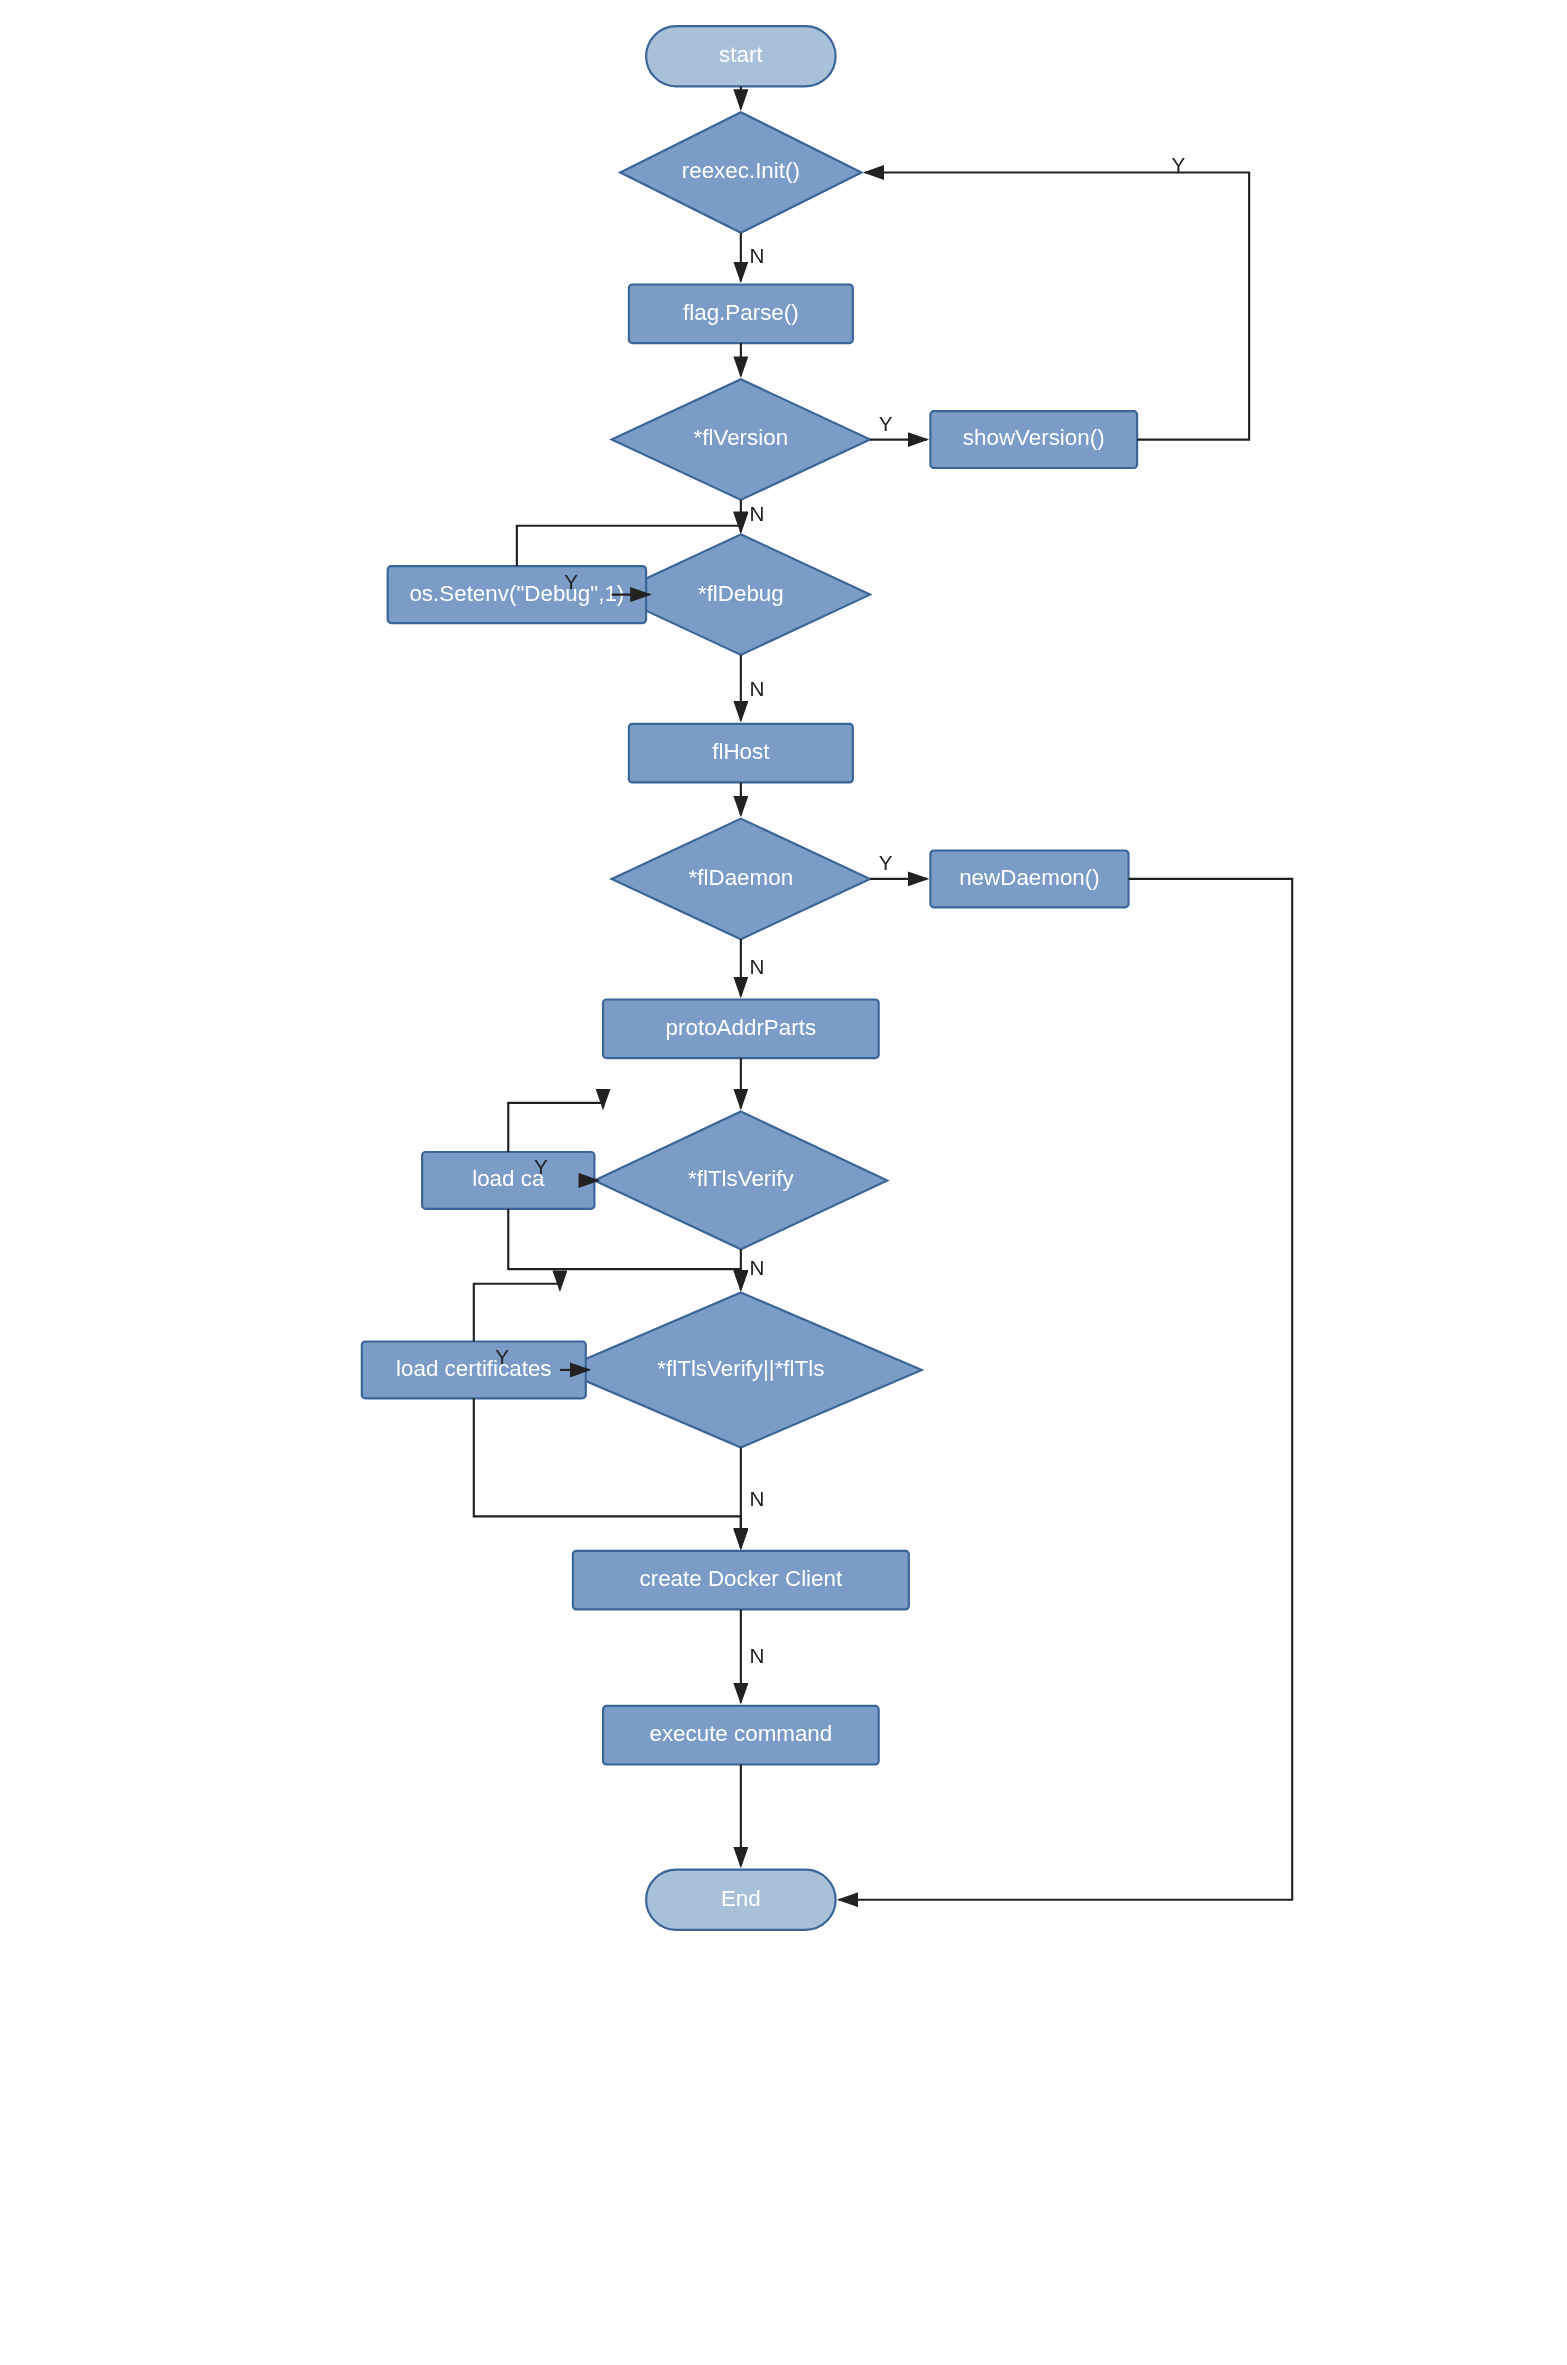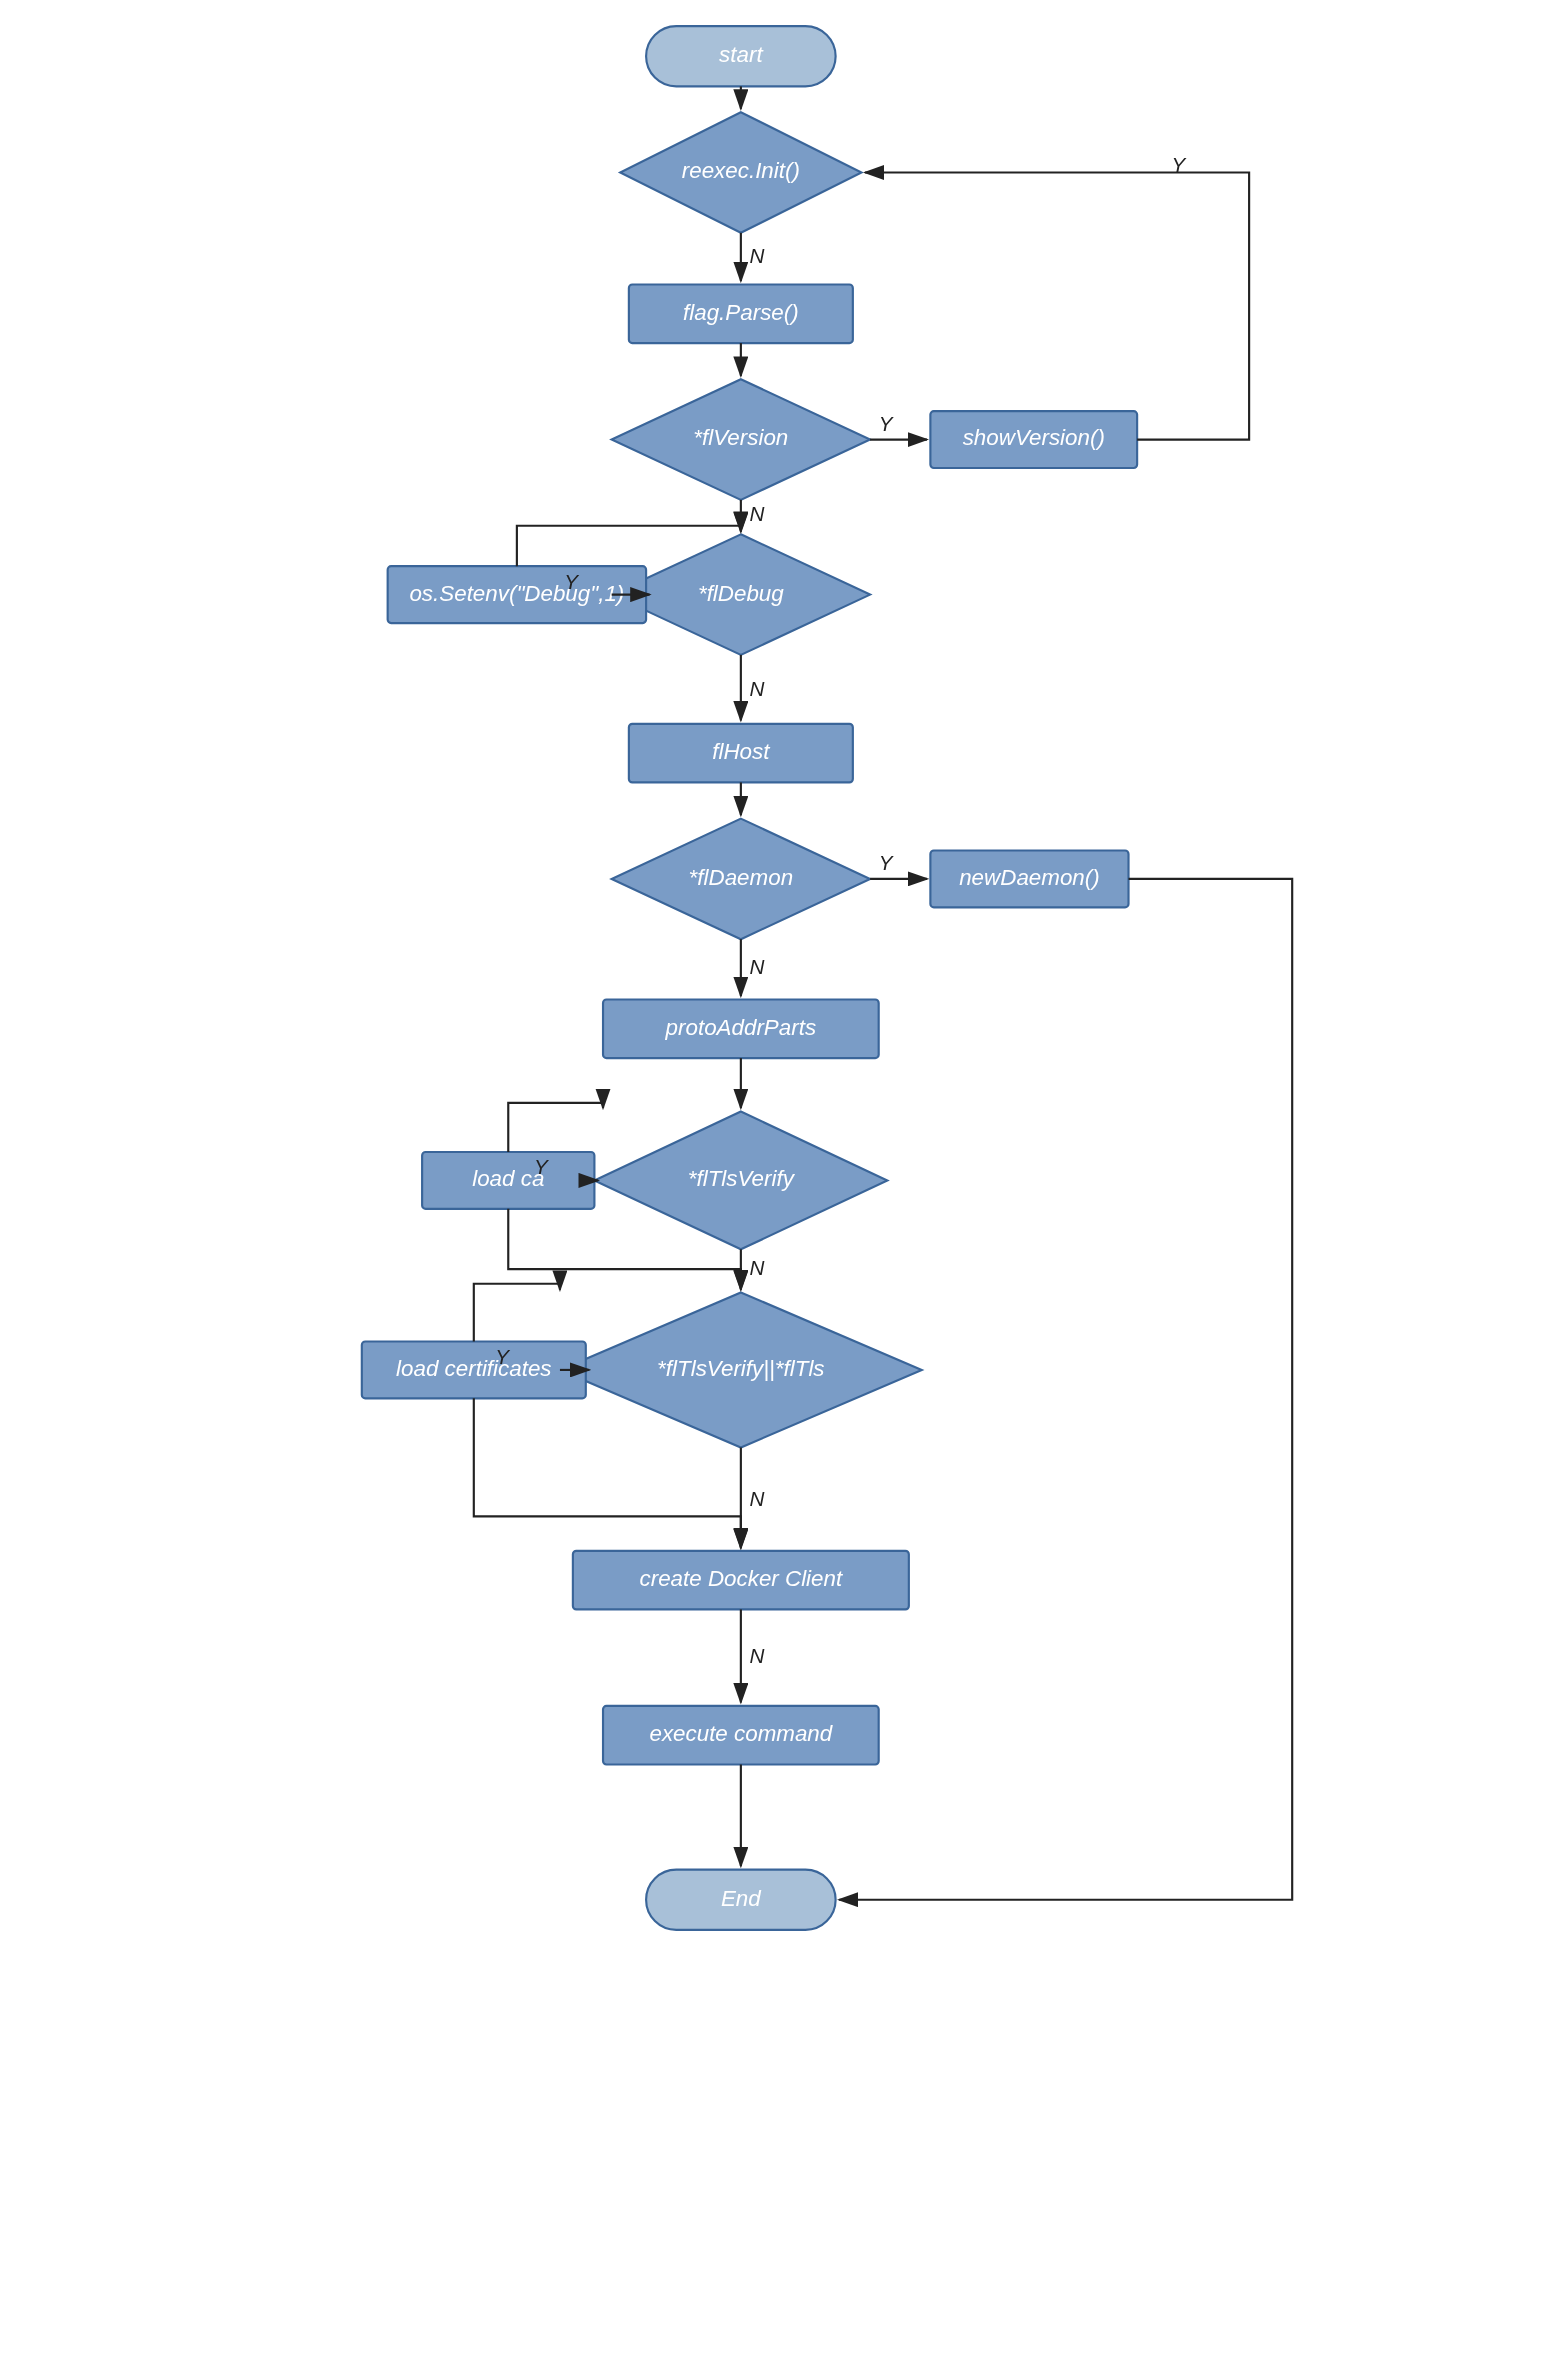--- a/index.html
+++ b/index.html
@@ -9,21 +9,20 @@
       display: flex;
       justify-content: center;
       align-items: flex-start;
       min-height: 2366px;
     }
     .diagram-container {
       position: relative;
       width: 1567px;
       height: 2316px;
       background: #fff;
-      font-style: italic;
     }
     svg {
       position: absolute;
       top: 0; left: 0;
       width: 1567px;
       height: 2366px;
     }
 
     
     .node-rect {

